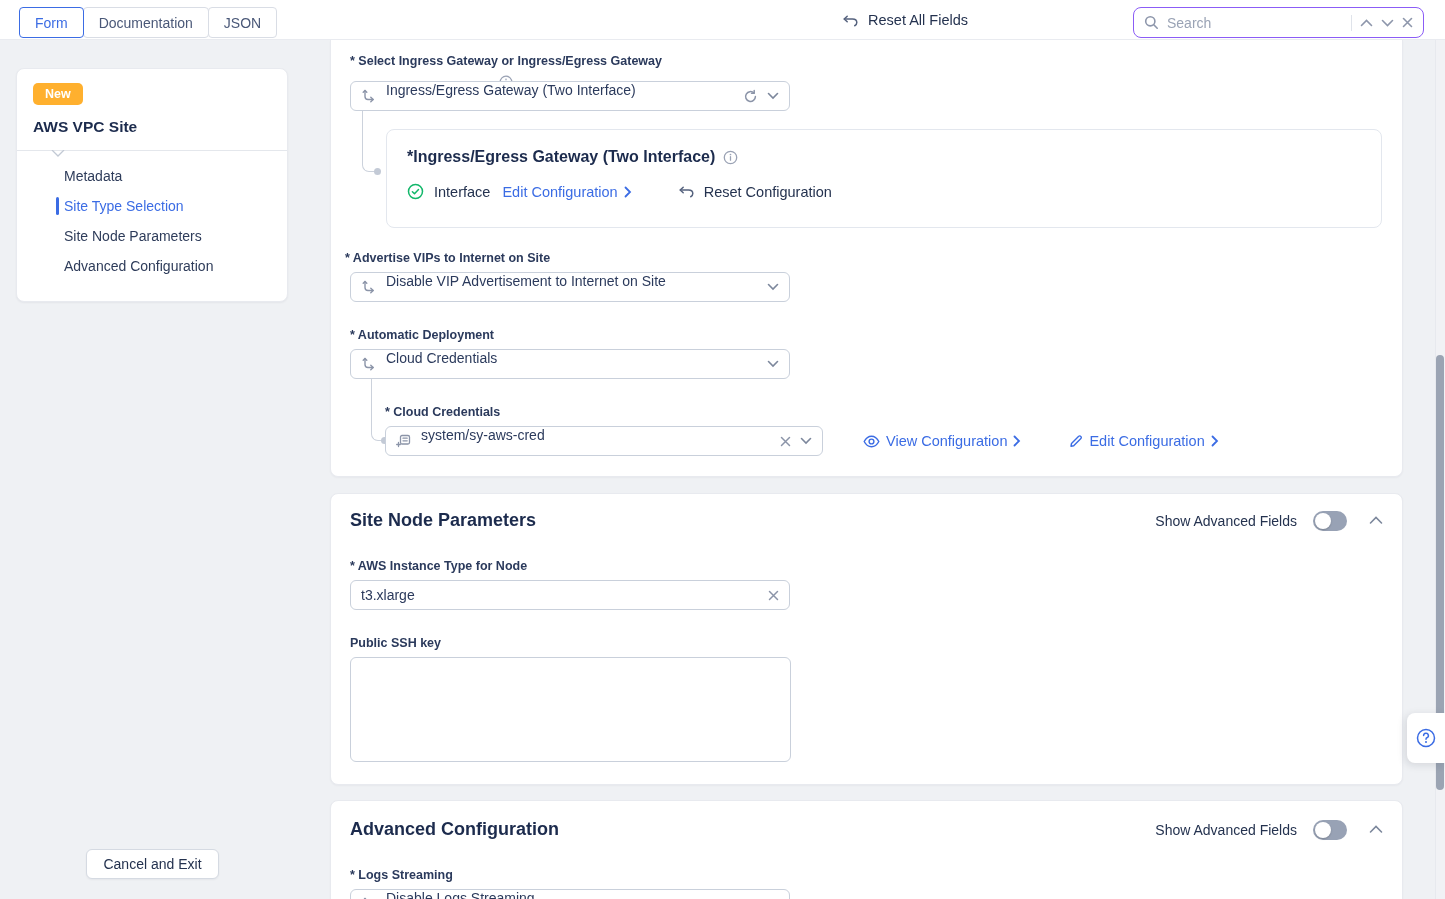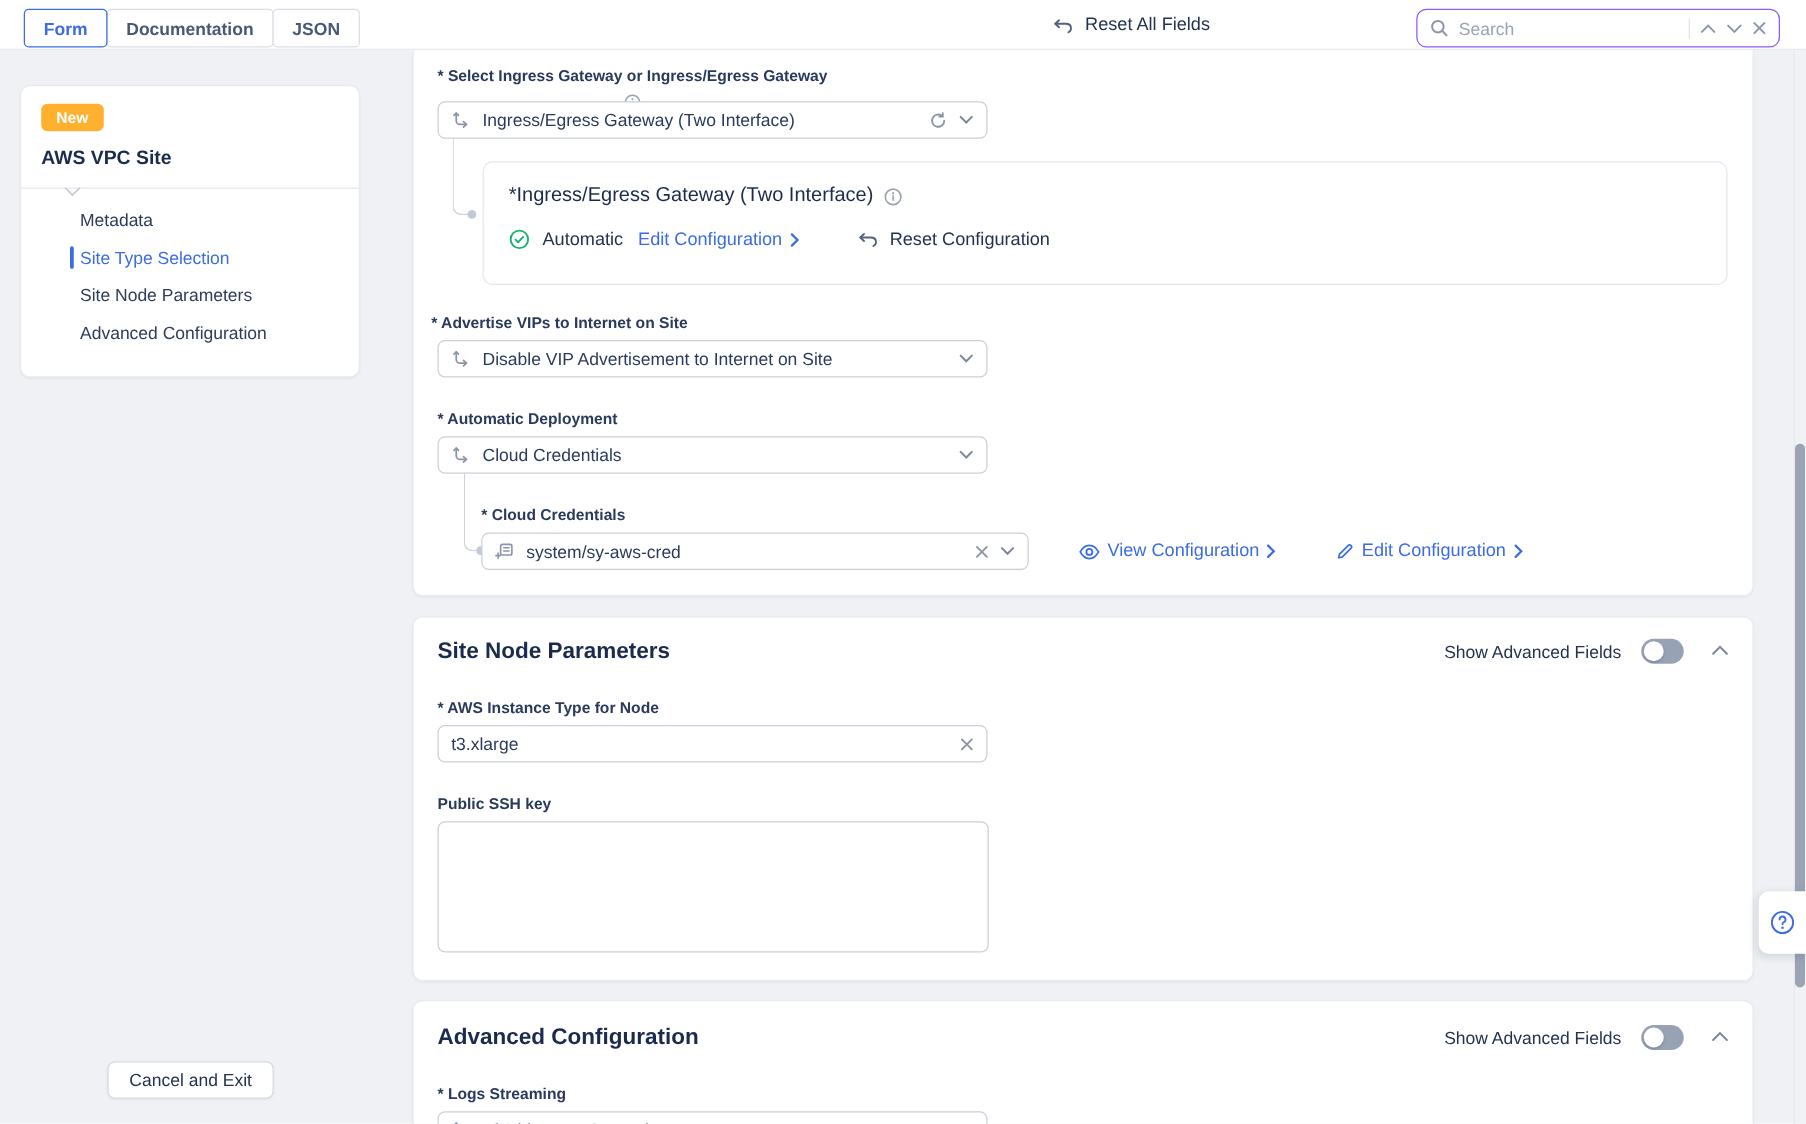--- a/index.html
+++ b/index.html
@@ -15,21 +15,21 @@
     --connector:#ccd2dc;
   }
   *{box-sizing:border-box;margin:0;padding:0;}
   html,body{width:1445px;height:899px;overflow:hidden;}
   body{font-family:"Liberation Sans","DejaVu Sans",sans-serif;background:#fff;color:var(--navy);position:relative;}
 
   
   .topbar{position:absolute;top:0;left:0;width:1445px;height:40px;background:#fff;border-bottom:1px solid #e9ebf0;}
   .tabs{position:absolute;left:20px;top:7px;display:flex;}
   .tab{height:31px;padding:0 15px;display:flex;align-items:center;font-size:14px;color:#4a5878;
-       border:1px solid #d9dde5;background:#fff;margin-left:-1px;border-radius:4px;cursor:pointer;font-weight:bold;}
+       border:1px solid #d9dde5;background:#fff;margin-left:-1px;border-radius:4px;cursor:pointer;}
   .tab.active{border:1px solid var(--blue);color:var(--blue);z-index:2;position:relative;}
   .reset-all{position:absolute;right:477px;top:0;height:40px;display:flex;align-items:center;gap:9px;
        font-size:14.5px;color:var(--navy);cursor:pointer;}
   .searchbox{position:absolute;left:1133px;top:7px;width:291px;height:31px;border:1px solid #8b5cf6;
        border-radius:8px;display:flex;align-items:center;padding:0 10px;gap:8px;background:#fff;}
   .searchbox input{border:none;outline:none;flex:1;font-size:14px;color:var(--navy);
        font-family:"Liberation Sans","DejaVu Sans",sans-serif;min-width:0;background:transparent;}
   .searchbox input::placeholder{color:var(--placeholder);}
   .search-div{width:1px;height:16px;background:#dfe3ea;}
   .sicon{display:flex;align-items:center;color:#8d96ab;cursor:pointer;}
@@ -57,29 +57,29 @@
        box-shadow:0 1px 2px rgba(16,24,40,.04);}
   .card1{top:0;height:437px;border-radius:0 0 8px 8px;border-top:none;}
   .card2{top:453px;height:292px;border-radius:8px;}
   .card3{top:760px;height:140px;border-radius:8px;}
 
   .field-label{position:absolute;display:flex;align-items:center;gap:7px;font-size:12.5px;
        font-weight:bold;color:#2b3a5c;height:14px;flex-direction:column;}
   .info{color:#9aa2b4;display:flex;align-items:center;}
 
   .select,.tinput{position:absolute;height:30px;border:1px solid var(--border);border-radius:6px;
-       background:#fff;display:flex;align-items:center;padding:0 10px;gap:9px;font-size:14px;
+       background:#fff;display:flex;padding:0 10px;gap:9px;font-size:14px;
        color:#2b3a5c;cursor:pointer;}
   .sel-value{flex:1;white-space:nowrap;overflow:hidden;}
   .ricon{display:flex;align-items:center;color:var(--gray-icon);cursor:pointer;}
   .chev{color:#7c879c;}
 
   .gw-card{position:absolute;left:55px;top:89px;width:996px;height:99px;border:1px solid #e3e7ee;
        border-radius:8px;background:#fff;padding:18px 20px;}
-  .gw-title{display:flex;align-items:center;gap:8px;font-size:16px;font-weight:normal;color:var(--navy-dark);}
+  .gw-title{display:flex;align-items:center;gap:8px;font-size:16px;font-weight:bold;color:var(--navy-dark);}
   .gw-status{display:flex;align-items:center;margin-top:17px;font-size:14.5px;}
   .gw-status .cfg{margin-left:10px;color:var(--navy);}
   .link{color:var(--blue);cursor:pointer;display:flex;align-items:center;gap:6px;}
   .gw-status .edit{margin-left:12px;}
   .gw-status .resetgrp{margin-left:46px;display:flex;align-items:center;gap:9px;color:var(--navy);cursor:pointer;}
 
   .connector{position:absolute;border-left:1.5px solid var(--connector);border-bottom:1.5px solid var(--connector);
        border-bottom-left-radius:7px;}
   .connector .dot{position:absolute;right:-5px;bottom:-4px;width:7px;height:7px;border-radius:50%;background:#c3cad6;}
 
@@ -218,21 +218,21 @@
             </svg>
         </span>
       </div>
       <div class="gw-status">
         <span class="ricon" style="color:var(--green)">
           <svg width="17" height="17" viewBox="0 0 17 17" fill="none" stroke="currentColor" stroke-width="1.5" stroke-linecap="round" stroke-linejoin="round">
               <circle cx="8.5" cy="8.5" r="7"></circle>
               <path d="m5.4 8.7 2.1 2.1 4-4.3"></path>
             </svg>
         </span>
-        <span class="cfg">Automatic</span>
+        <span class="cfg">Interface</span>
         <span class="link edit">
           <span>Edit Configuration</span>
           <svg width="8" height="12" viewBox="0 0 8 12" fill="none" stroke="currentColor" stroke-width="1.8" stroke-linecap="round">
               <path d="m1.5 1.5 4.5 4.5-4.5 4.5"></path>
             </svg>
         </span>
         <span class="resetgrp">
           <span class="ricon" style="color:#55627e">
             <svg width="17" height="15" viewBox="0 0 17 15" fill="none" stroke="currentColor" stroke-width="1.5" stroke-linecap="round" stroke-linejoin="round">
                 <path d="M5.2 3.2 2.2 6l3 2.8"></path>

